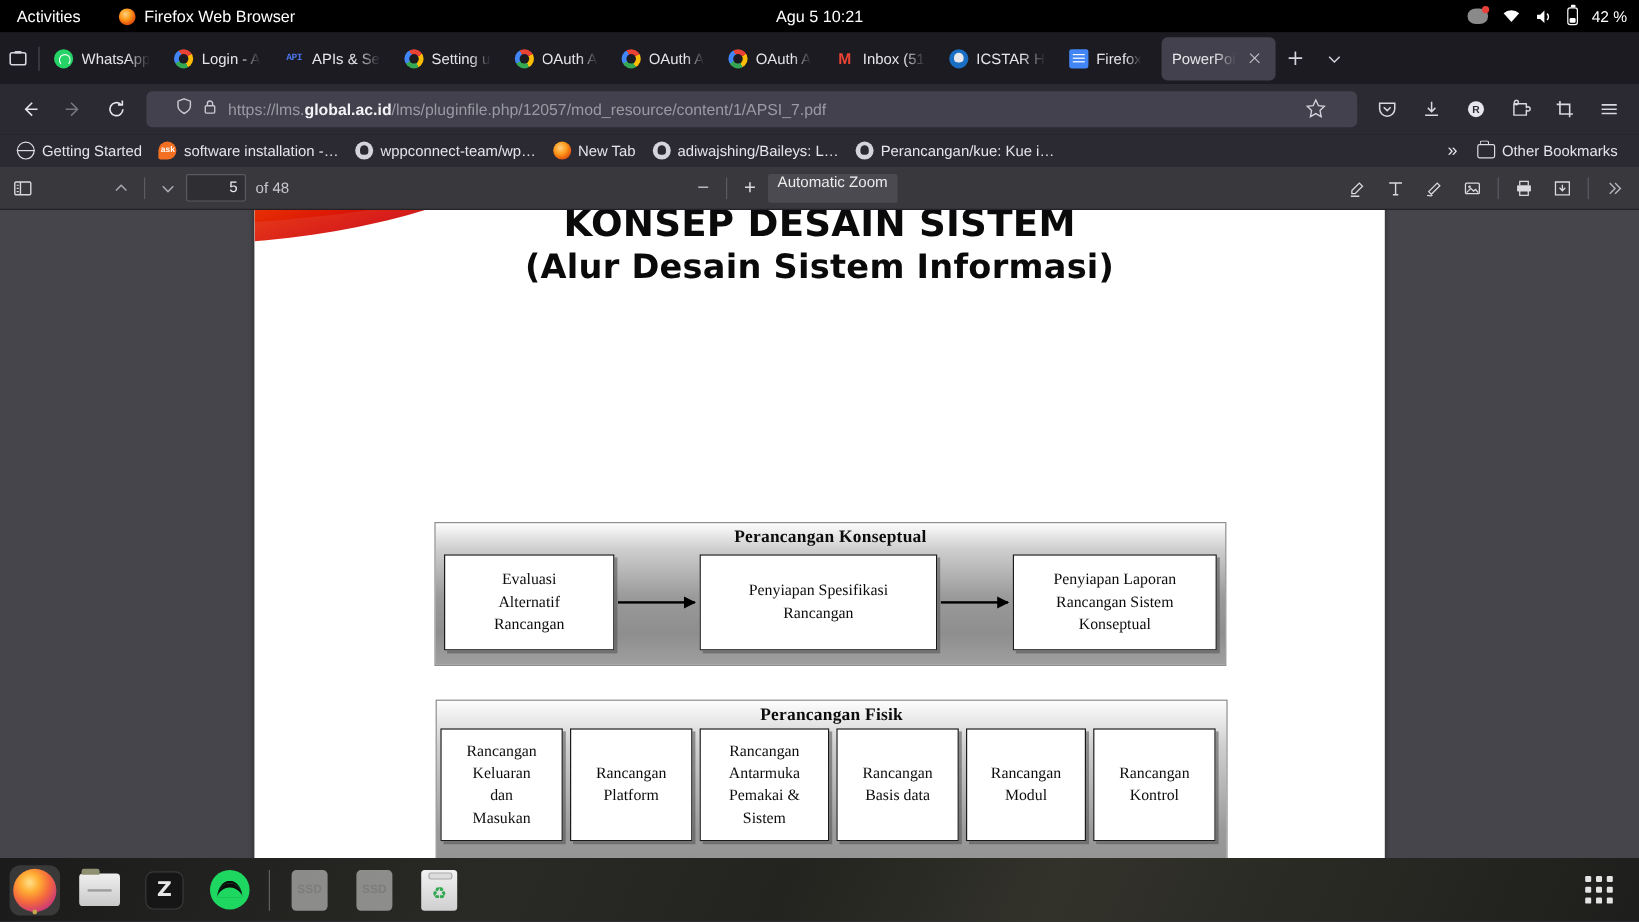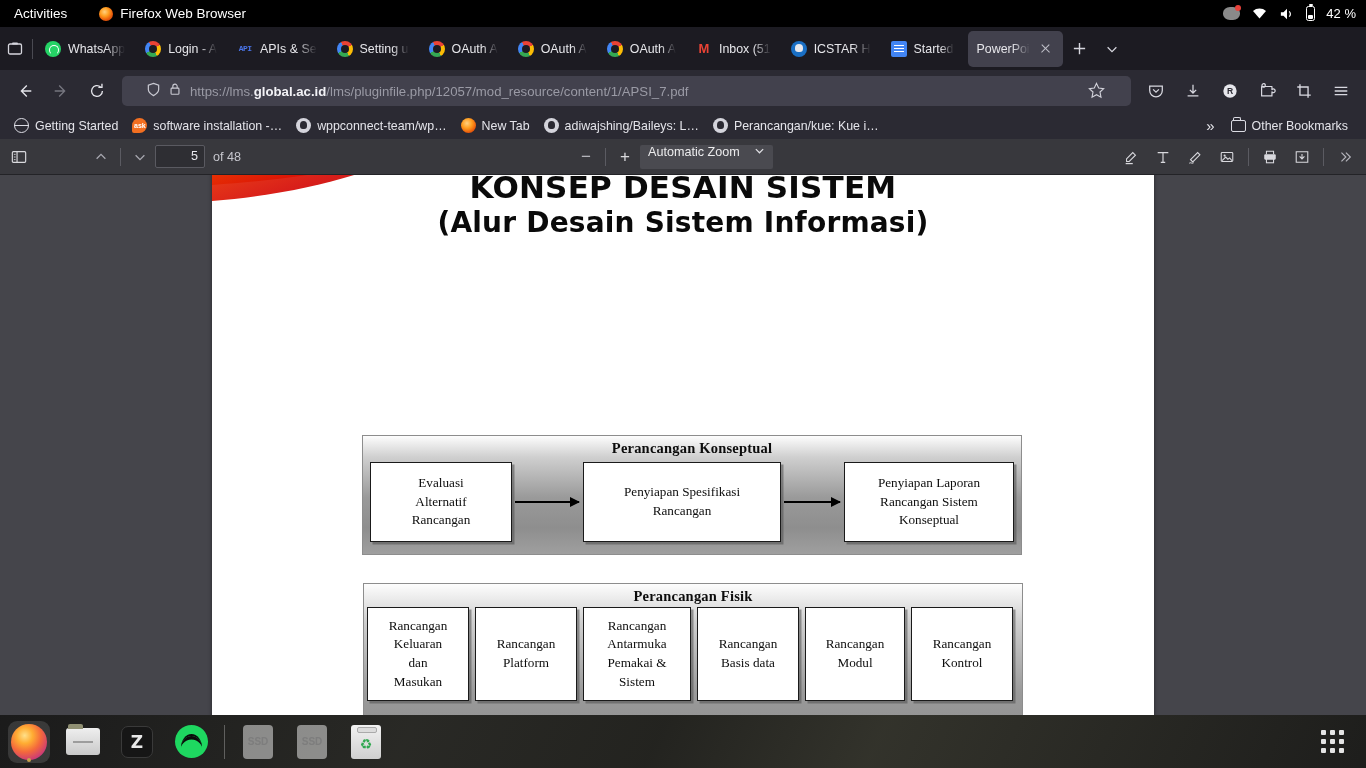--- a/index.html
+++ b/index.html
@@ -179,21 +179,21 @@
   .pdfbtn { width: 30px; height: 28px; display:flex; align-items:center; justify-content:center; border-radius:3px;}
   .pdf-sep { width:1px; height:18px; background:#5b5b62; margin:0 4px; }
   .pagenum {
     width: 50px; height: 23px; background: #2e2e33; border: 1px solid #5a5a61;
     border-radius: 2px; color: #e8e8ee; font-size: 12.6px; text-align: right;
     padding-right: 6px; line-height: 21px;
   }
   .pagecount { font-size: 12.6px; color:#c6c6cd; margin-left: 8px; }
   .zoomsel {
     height: 24px; background: #4a4a50; border-radius: 2px; color:#ececed;
-    font-size: 12.6px; display:flex; align-items:flex-start; padding: 0 8px; gap: 14px;
+    font-size: 12.6px; display:flex; align-items:flex-end; padding: 0 8px; gap: 14px; flex-direction: column;
   }
   .pdf-right { margin-left:auto; display:flex; align-items:center; gap:2px; padding-right:2px;}
 
   
   .viewer {
     position: absolute; top: 175px; left: 0; width: 1366px; height: 540px;
     background: #45454b; overflow: hidden;
   }
   .page {
     position: absolute; left: 212px; width: 942px; background: #ffffff;
@@ -280,20 +280,21 @@
 <body>
 
 <div id="app">
 
   <div class="gnome-bar">
     <div class="gnome-activities">Activities</div>
     <div class="gnome-app">
       <span class="ff-mini"></span>
       <span>Firefox Web Browser</span>
     </div>
+    <div class="gnome-clock">Agu 5  10:21</div>
     <div class="gnome-right">
       <span class="tray-discord"></span>
       <span class="tray-wifi">
         <svg viewBox="0 0 20 16" width="17" height="13">
             <path d="M10 14 L2 5 A12 12 0 0 1 18 5 Z" fill="#ffffff"></path>
           </svg>
       </span>
       <span class="tray-vol">
         <svg viewBox="0 0 18 16" width="16" height="14">
           <path d="M2 6 H5 L9 2 V14 L5 10 H2 Z" fill="#fff"></path>
@@ -346,21 +347,21 @@
       <div class="tab">
         <span class="tab-fav fav-gmail">M</span>
         <span class="tab-label">Inbox (51</span>
       </div>
       <div class="tab">
         <span class="tab-fav fav-icstar"></span>
         <span class="tab-label">ICSTAR H</span>
       </div>
       <div class="tab">
         <span class="tab-fav fav-docs"></span>
-        <span class="tab-label">Started</span>
+        <span class="tab-label">Firefox</span>
       </div>
       <div class="tab active">
         <span class="tab-label">PowerPoi</span>
         <span class="tab-close"></span>
       </div>
     </div>
 
     <div class="tab-newbtn">
       <svg viewBox="0 0 16 16" width="15" height="15">
           <path d="M8 2 V14 M2 8 H14" stroke="#d6d6de" stroke-width="1.5"></path>

